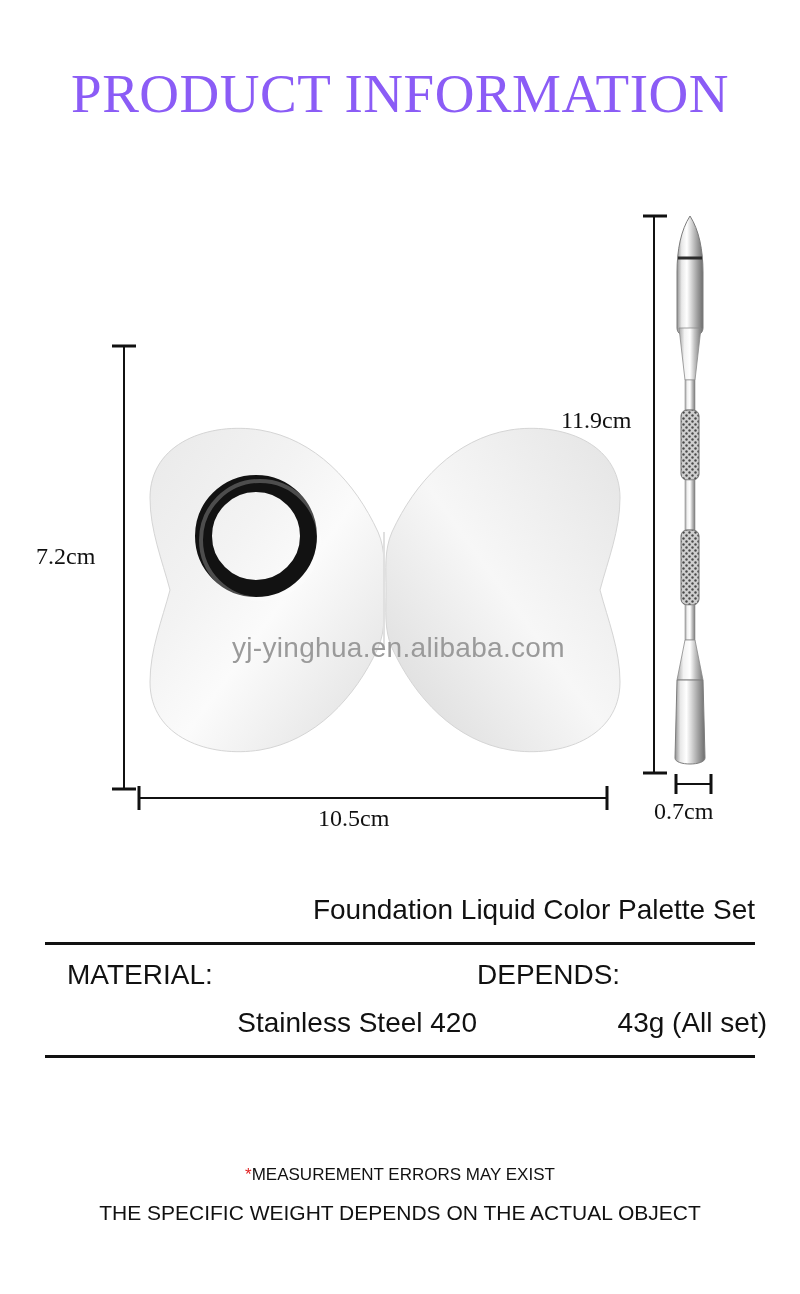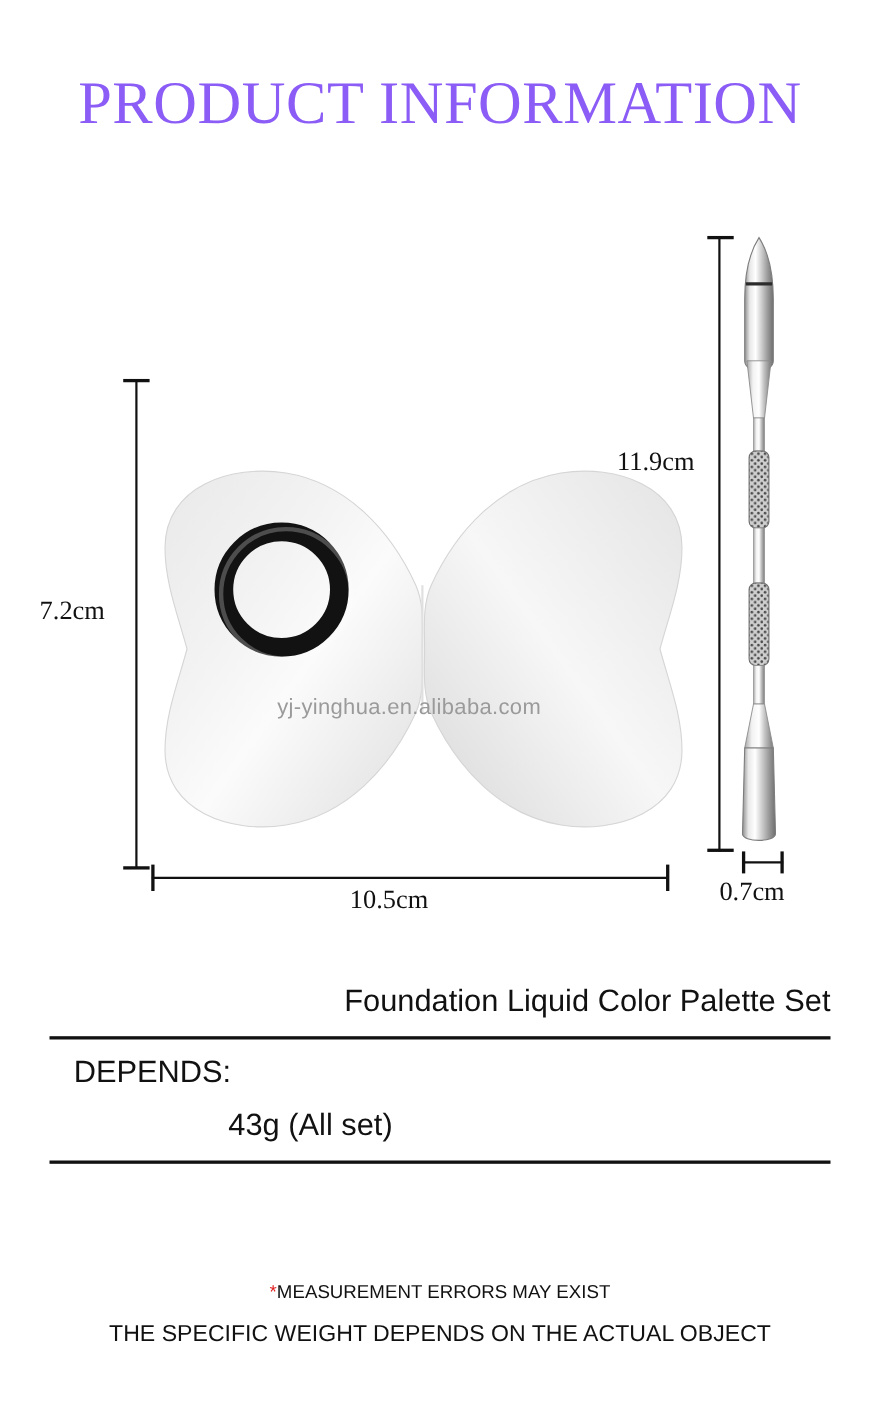--- a/index.html
+++ b/index.html
@@ -90,26 +90,25 @@
     top: 30px;
     width: 70px;
     height: 570px;
   }
 
   
   .watermark {
     position: absolute;
     left: 232px;
     top: 452px;
-    font-size: 20px;
+    font-size: 28px;
     color: #9a9a9a;
     letter-spacing: 0.3px;
     font-family: "Liberation Sans", sans-serif;
     white-space: nowrap;
-    margin-left: 20px;
   }
 
   
   .dim {
     position: absolute;
     font-size: 24px;
     color: #111;
     font-family: Liberation Serif, serif;
     white-space: nowrap;
   }
@@ -288,20 +287,24 @@
 
   <div class="specs">
 
     <div class="spec-block">
       <div class="spec-value">Foundation Liquid Color Palette Set</div>
     </div>
 
     <div class="rule"></div>
 
     <div class="spec-block spec-row-2">
+      <div class="spec-col material">
+        <div class="spec-label">MATERIAL:</div>
+        <div class="spec-value">Stainless Steel 420</div>
+      </div>
       <div class="spec-col weight">
         <div class="spec-label">DEPENDS:</div>
         <div class="spec-value">43g (All set)</div>
       </div>
     </div>
 
     <div class="rule"></div>
   </div>
 
   <div class="notes">

